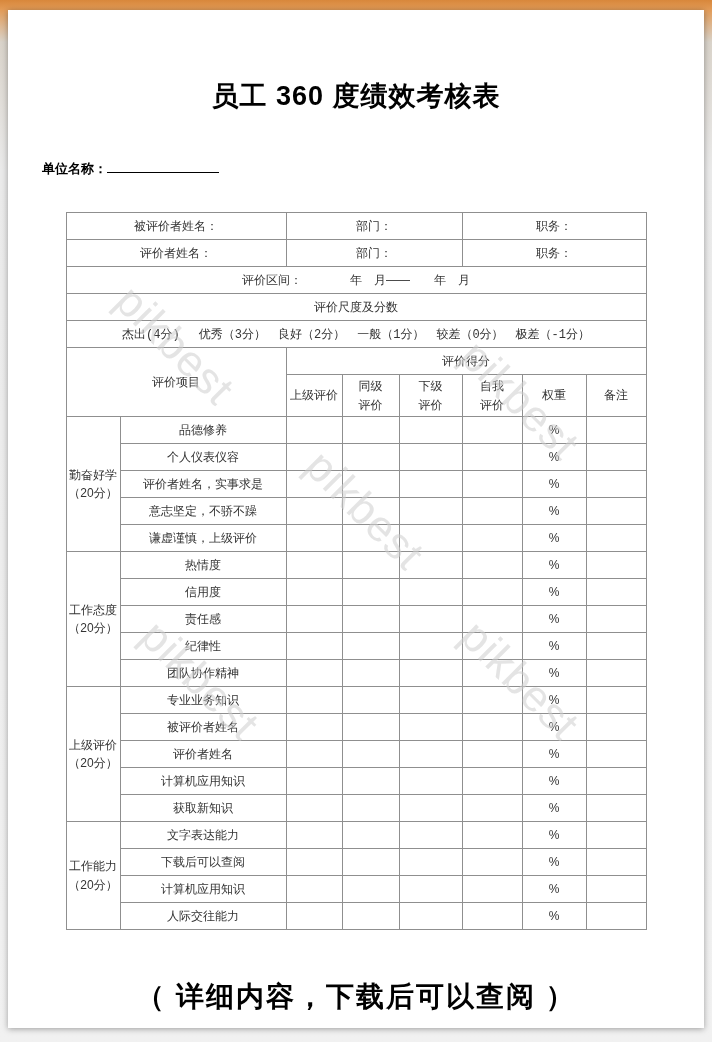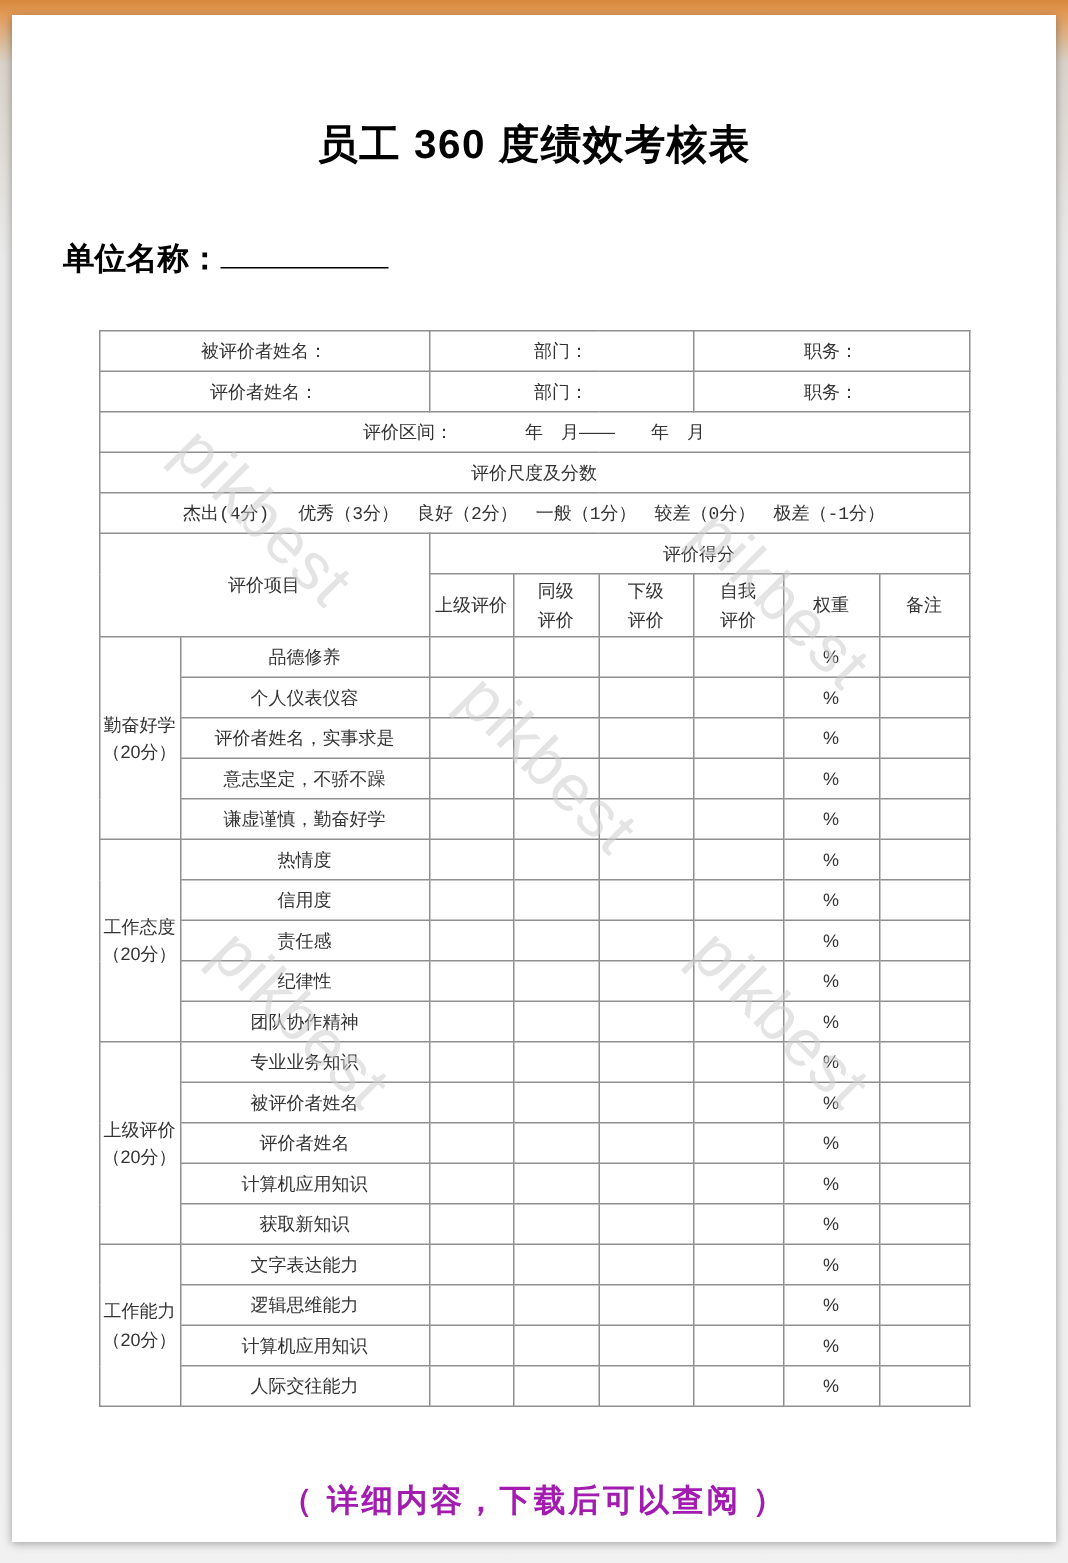--- a/index.html
+++ b/index.html
@@ -24,21 +24,21 @@
     text-align:center;
     font-size:27px;
     font-weight:bold;
     color:#000;
     letter-spacing:1px;
   }
 
   .fields {
     display:flex;
     margin:44px 0 0 34px;
-    font-size:21px;
+    font-size:13px;
     font-weight:bold;
     color:#000;
     align-items:flex-end;
   }
   .field-right { margin-left:auto; margin-right:110px; }
   .blank-line {
     display:inline-block;
     width:112px;
     height:15px;
     border-bottom:1px solid #000;
@@ -64,23 +64,23 @@
   td.h30 { height:30px; }
   td.h25 { height:25px; }
   td.h46 { height:46px; }
   .pre { white-space:pre; }
   .preline { white-space:pre-line; line-height:1.55; }
   .scale-row { font-size:12.5px;font-family:Liberation Mono, monospace; }
 
   .footer-note {
     margin-top:48px;
     text-align:center;
-    font-size:21px;
+    font-size:28px;
     font-weight:bold;
-    color:#a21caf;
+    color:#000000;
     letter-spacing:2px;
   }
 
   .wm {
     position:absolute;
     color:#cfcfcf;
     opacity:0.55;
     font-size:44px;
     letter-spacing:1px;
     transform:translate(-50%,-50%) rotate(45deg);
@@ -181,21 +181,21 @@
           <tr>
             <td>意志坚定，不骄不躁</td>
             <td></td>
             <td></td>
             <td></td>
             <td></td>
             <td>%</td>
             <td></td>
           </tr>
           <tr>
-            <td>谦虚谨慎，勤奋好学</td>
+            <td>谦虚谨慎，上级评价</td>
             <td></td>
             <td></td>
             <td></td>
             <td></td>
             <td>%</td>
             <td></td>
           </tr>
           <tr>
             <td rowspan="5" class="preline">工作态度
 （20分）</td>
@@ -295,21 +295,21 @@
 （20分）</td>
             <td>文字表达能力</td>
             <td></td>
             <td></td>
             <td></td>
             <td></td>
             <td>%</td>
             <td></td>
           </tr>
           <tr>
-            <td>逻辑思维能力</td>
+            <td>下载后可以查阅</td>
             <td></td>
             <td></td>
             <td></td>
             <td></td>
             <td>%</td>
             <td></td>
           </tr>
           <tr>
             <td>计算机应用知识</td>
             <td></td>

